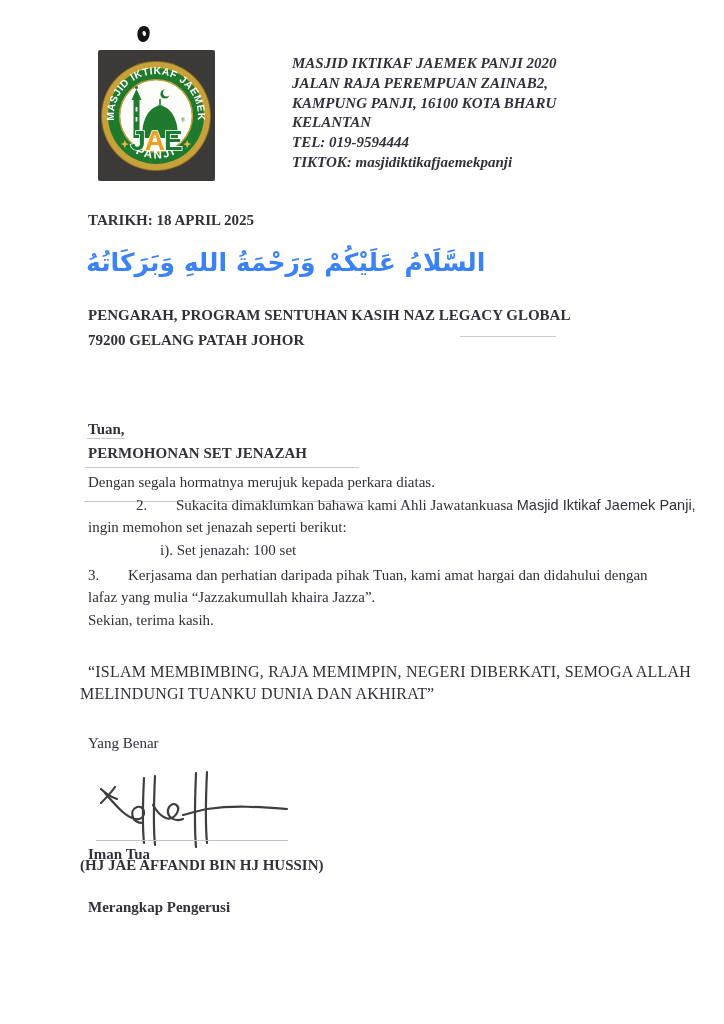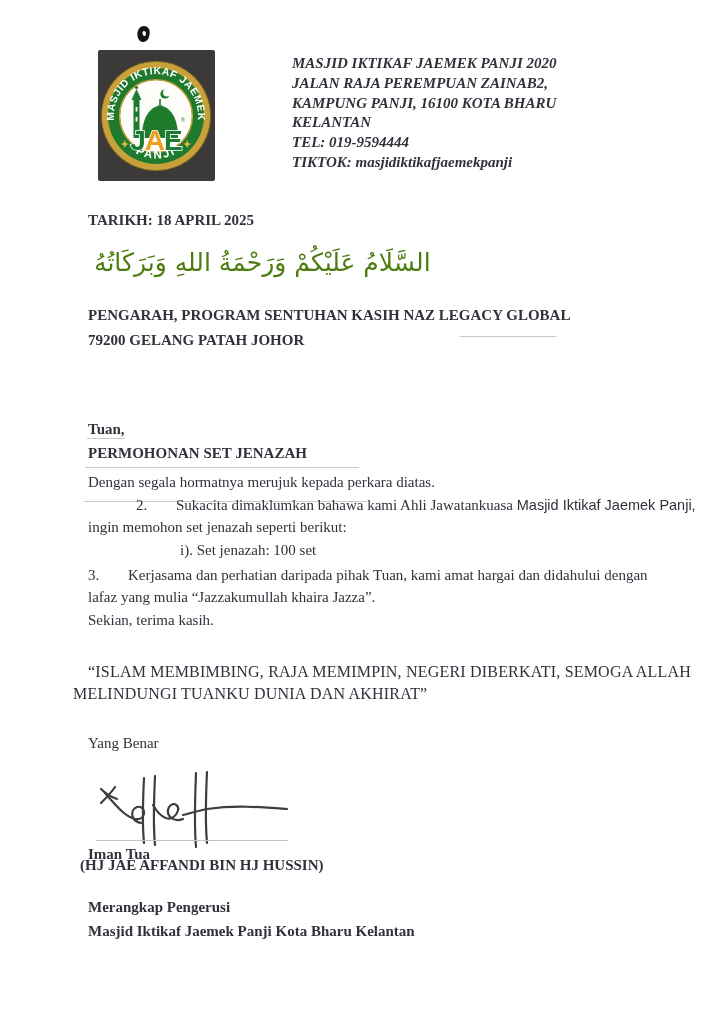--- a/index.html
+++ b/index.html
@@ -9,22 +9,22 @@
   }
   .abs{position:absolute;}
   .b{font-weight:bold;}
   .center{text-align:left;font-style:italic;}
   .rule{position:absolute;height:1px;background:#c9c9c9;}
   .num{display:inline-block;width:40px;}
   .sans{font-family:"Liberation Sans", sans-serif;font-size:14.5px;}
   .header-block{line-height:19.8px;}
   .recipient-block{line-height:25.3px;}
   .arabic{
-    font-family:"DejaVu Sans", sans-serif;font-weight:normal;font-size:25px;
-    direction:rtl;unicode-bidi:bidi-override;white-space:nowrap;color:#4d7c0f;margin-left:8px;
+    font-family:"DejaVu Sans", sans-serif;font-weight:bold;font-size:25px;
+    direction:rtl;unicode-bidi:bidi-override;white-space:nowrap;color:#3b82f6;
   }
   .slogan{font-size:16px;letter-spacing:.2px;}
   .sig path{fill:none;stroke:#3e3e3e;stroke-width:2.2;stroke-linecap:round;}
 </style>
 </head>
 <body>
 
 <div class="page">
 
   <svg class="abs" style="left:136px;top:25px;" width="16" height="20" viewBox="0 0 16 20">
@@ -97,45 +97,44 @@
   <div class="rule" style="left:85px;top:467px;width:274px;"></div>
 
   <div class="abs" style="left:88px;top:474px;">Dengan segala hormatnya merujuk kepada perkara diatas.</div>
   <div class="rule" style="left:84px;top:501px;width:283px;"></div>
 
   <div class="abs" style="left:88px;top:497px;width:580px;margin-left:48px;">
     <span class="num">2.</span><span>Sukacita dimaklumkan bahawa kami Ahli Jawatankuasa</span> <span class="sans">Masjid Iktikaf Jaemek Panji,</span>
   </div>
   <div class="abs" style="left:88px;top:519px;">ingin memohon set jenazah seperti berikut:</div>
 
-  <div class="abs" style="left:180px;top:542px;">i). Set jenazah: 100 set</div>
+  <div class="abs" style="left:160px;top:542px;">i). Set jenazah: 100 set</div>
 
   <div class="abs" style="left:88px;top:567px;width:580px;">
     <span class="num">3.</span><span>Kerjasama dan perhatian daripada pihak Tuan, kami amat hargai dan didahului dengan</span>
   </div>
   <div class="abs" style="left:88px;top:589px;">lafaz yang mulia “Jazzakumullah khaira Jazza”.</div>
 
   <div class="abs" style="left:88px;top:612px;">Sekian, terima kasih.</div>
 
   <div class="abs slogan" style="left:88px;top:663px;">“ISLAM MEMBIMBING, RAJA MEMIMPIN, NEGERI DIBERKATI, SEMOGA ALLAH</div>
-  <div class="abs slogan" style="left:73px;top:685px;">MELINDUNGI TUANKU DUNIA DAN AKHIRAT”</div>
+  <div class="abs slogan" style="left:80px;top:685px;">MELINDUNGI TUANKU DUNIA DAN AKHIRAT”</div>
 
   <div class="abs" style="left:88px;top:735px;">Yang Benar</div>
 
   <svg class="abs sig" style="left:95px;top:763px;" width="200" height="85" viewBox="0 0 200 85">
     <path d="M6 26 C10 30 16 34 22 36"></path>
     <path d="M20 24 C16 30 10 36 6 40"></path>
     <path d="M10 30 C22 44 34 58 44 56 C52 54 50 42 42 44 C34 47 36 60 48 60"></path>
     <path d="M49 15 C48 35 47 60 49 80"></path>
     <path d="M60 13 C59 35 58 62 60 82"></path>
     <path d="M58 42 C66 56 76 60 82 50 C86 42 78 38 74 44 C70 52 78 60 88 56"></path>
     <path d="M101 10 C100 35 99 62 101 84"></path>
     <path d="M112 9 C111 30 110 58 112 80"></path>
     <path d="M88 52 C96 50 102 48 112 46 C140 42 165 44 192 46"></path>
   </svg>
   <div class="rule" style="left:96px;top:840px;width:192px;background:#c4c4c4;"></div>
 
   <div class="abs b" style="left:80px;top:849px;margin-top:8px;">(HJ JAE AFFANDI BIN HJ HUSSIN)</div>
   <div class="abs b" style="left:88px;top:846px;">Iman Tua</div>
   <div class="abs b" style="left:88px;top:899px;">Merangkap Pengerusi</div>
-  <div class="abs b" style="left:88px;top:923px;">Masjid Iktikaf Jaemek Panji Kota Bharu Kelantan</div>
 
 </div>
 
 </body></html>

